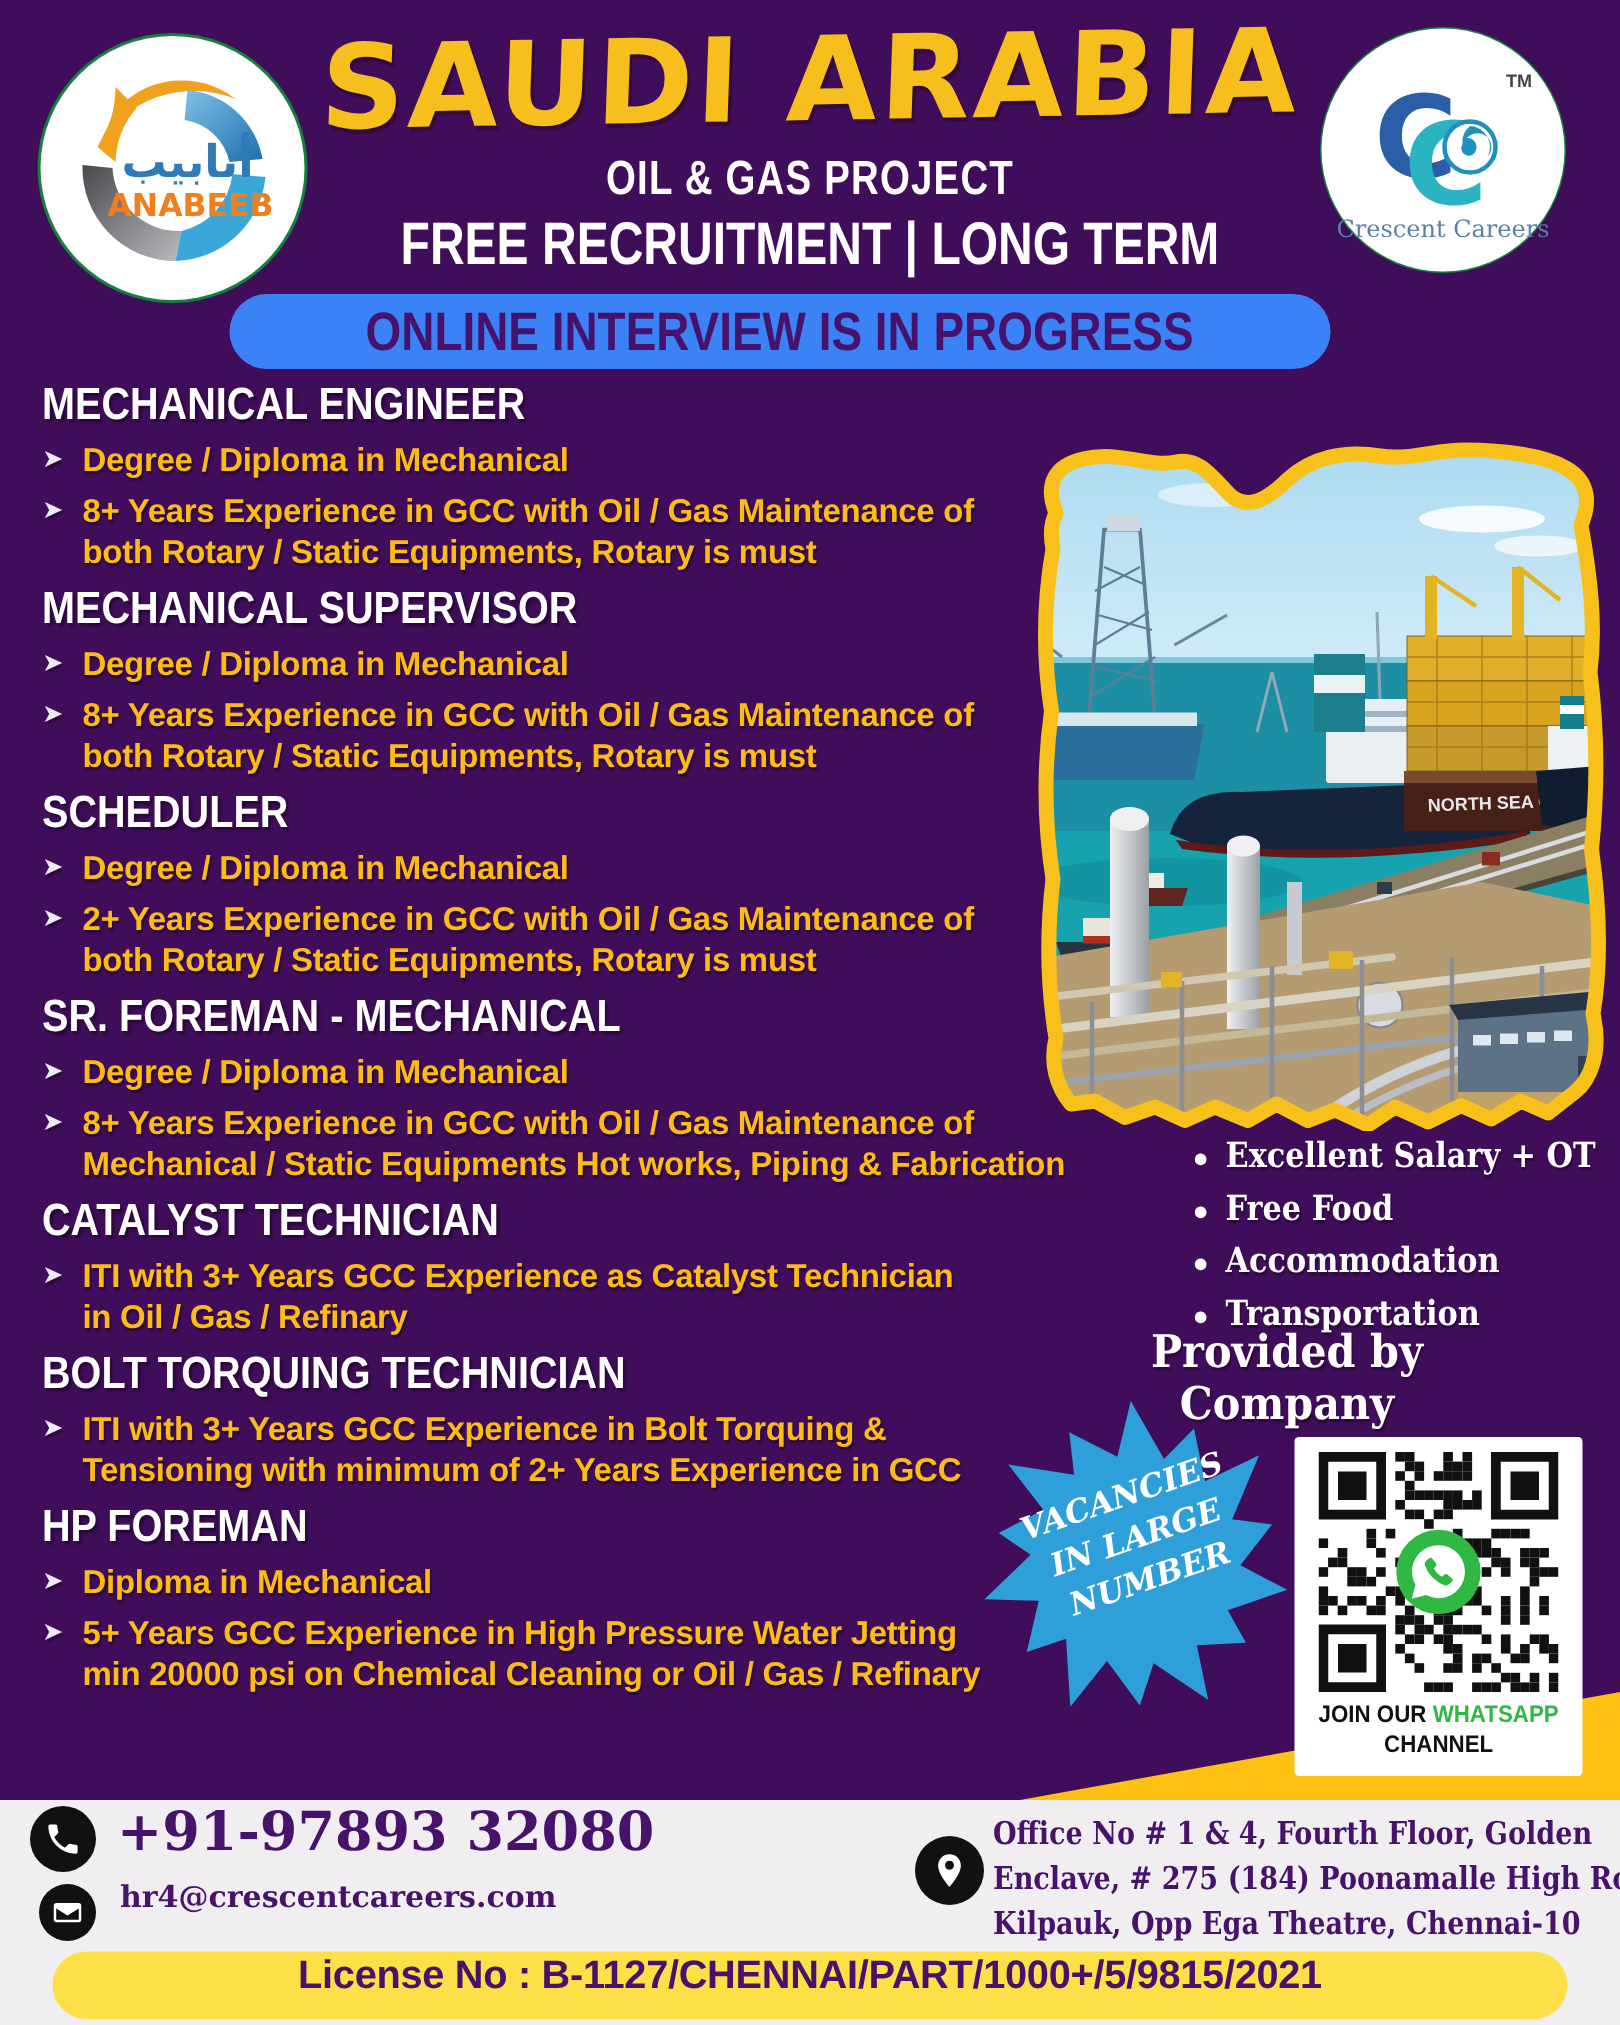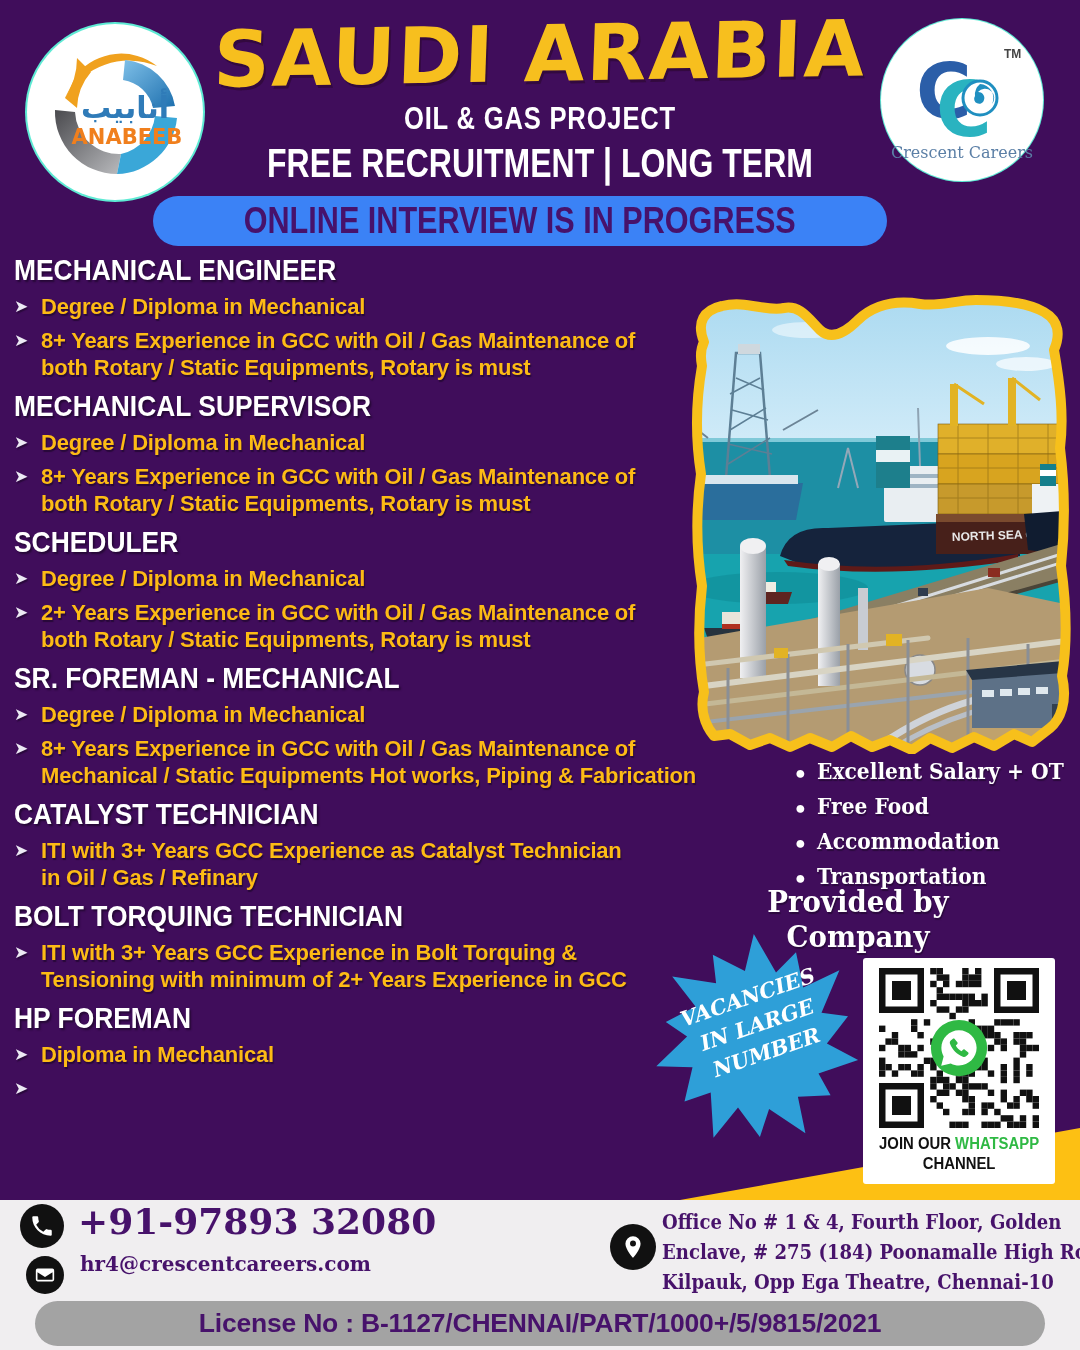--- a/index.html
+++ b/index.html
@@ -1,35 +1,35 @@
 <!DOCTYPE html>
 <html><head>
 <meta charset="utf-8">
 <style>
   html,body{margin:0;padding:0;background:#222;}
   .poster{position:relative;width:1080px;height:1350px;background:#400d5b;overflow:hidden;
           font-family:"Liberation Sans",sans-serif;}
   .abs{position:absolute;}
 
   
-  .logo-circle{border-radius:50%;background:#5eead4;}
+  .logo-circle{border-radius:50%;background:#15803d;}
   .main-title{left:190px;top:6px;width:700px;text-align:center;
     font-family:"DejaVu Sans",sans-serif;font-weight:900;font-size:78px;line-height:96px;
     color:#f7bf1e;letter-spacing:2px;transform:skewX(-3deg) rotate(-1deg);
     text-shadow:2px 3px 0 rgba(40,8,40,.55);}
   .sub1{left:190px;top:100px;width:700px;text-align:center;color:#fff;
     font-weight:800;font-size:32px;letter-spacing:1px;transform:scaleX(.8);}
   .sub2{left:150px;top:136px;width:780px;text-align:center;color:#fff;
     font-weight:800;font-size:40px;line-height:54px;transform:scaleX(.8);}
   .pill{left:153px;top:196px;width:734px;height:50px;background:#3b82f6;border-radius:28px;
     display:flex;align-items:center;justify-content:center;}
   .pill span{font-weight:800;font-size:36px;color:#47126b;transform:scaleX(.85);white-space:nowrap;}
 
   
-  .jobs{left:14px;top:253px;width:780px;}
+  .jobs{left:28px;top:253px;width:780px;}
   .job h2{margin:0 0 6px 0;color:#fff;font-size:30px;font-weight:800;line-height:34px;
     transform:scaleX(.88);transform-origin:left center;white-space:nowrap;
     text-shadow:2px 2px 2px rgba(20,5,30,.6);}
   .job{margin-bottom:8px;}
   .point{display:flex;margin-bottom:7px;}
   .point .arr{flex:0 0 27px;color:#eceaf4;font-size:17px;line-height:27px;
     font-family:"DejaVu Sans",sans-serif;text-shadow:1px 2px 1px rgba(20,5,30,.5);}
   .point .ptx{color:#fdbb15;font-weight:700;font-size:22px;line-height:27px;letter-spacing:-.2px;
     white-space:pre-line;text-shadow:1px 2px 1px rgba(20,5,30,.55);}
 
@@ -68,22 +68,22 @@
   .footer{left:0;top:1200px;width:1080px;height:150px;background:#f0eef0;}
   .ic-circle{position:absolute;border-radius:50%;background:#111;display:flex;
     align-items:center;justify-content:center;}
   .phone-text{position:absolute;left:78px;top:1200px;color:#47126b;
     font-family:"DejaVu Serif",serif;font-weight:700;font-size:36px;}
   .email-text{position:absolute;left:80px;top:1252px;color:#47126b;
     font-family:"DejaVu Serif",serif;font-weight:700;font-size:20px;}
   .address{position:absolute;left:662px;top:1207px;width:440px;color:#47126b;
     font-family:"DejaVu Serif",serif;font-weight:700;font-size:21px;line-height:30px;
     transform:scaleX(.86);transform-origin:left top;white-space:nowrap;}
-  .license-bar{position:absolute;left:35px;top:1301px;width:1010px;height:45px;background:#a3a3a3;
-    border-radius:23px;display:flex;align-items:center;justify-content:center;}
+  .license-bar{position:absolute;left:35px;top:1301px;width:1010px;height:45px;background:#fde047;
+    border-radius:23px;display:flex;justify-content:center;}
   .license-bar span{color:#47126b;font-weight:800;font-size:26.5px;letter-spacing:-.2px;}
 </style>
 </head>
 <body>
 
 <div class="poster">
 
   <div class="abs logo-circle" style="left:25px;top:22px;width:180px;height:180px;">
     <svg width="180" height="180" viewBox="0 0 180 180">
       <defs>
@@ -192,20 +192,22 @@
         </div>
     </div>
     <div class="job">
       <h2>HP FOREMAN</h2>
       <div class="point">
           <span class="arr">➤</span>
           <span class="ptx">Diploma in Mechanical</span>
         </div>
       <div class="point">
           <span class="arr">➤</span>
+          <span class="ptx">5+ Years GCC Experience in High Pressure Water Jetting
+min 20000 psi on Chemical Cleaning or Oil / Gas / Refinary</span>
         </div>
     </div>
   </div>
 
   <div class="abs photo">
     <svg width="386" height="466" viewBox="0 0 386 466">
       <defs>
         <linearGradient id="sky" x1="0" y1="0" x2="0" y2="1">
           <stop offset="0" stop-color="#a9d9f0"></stop>
             <stop offset="1" stop-color="#d9effa"></stop>

